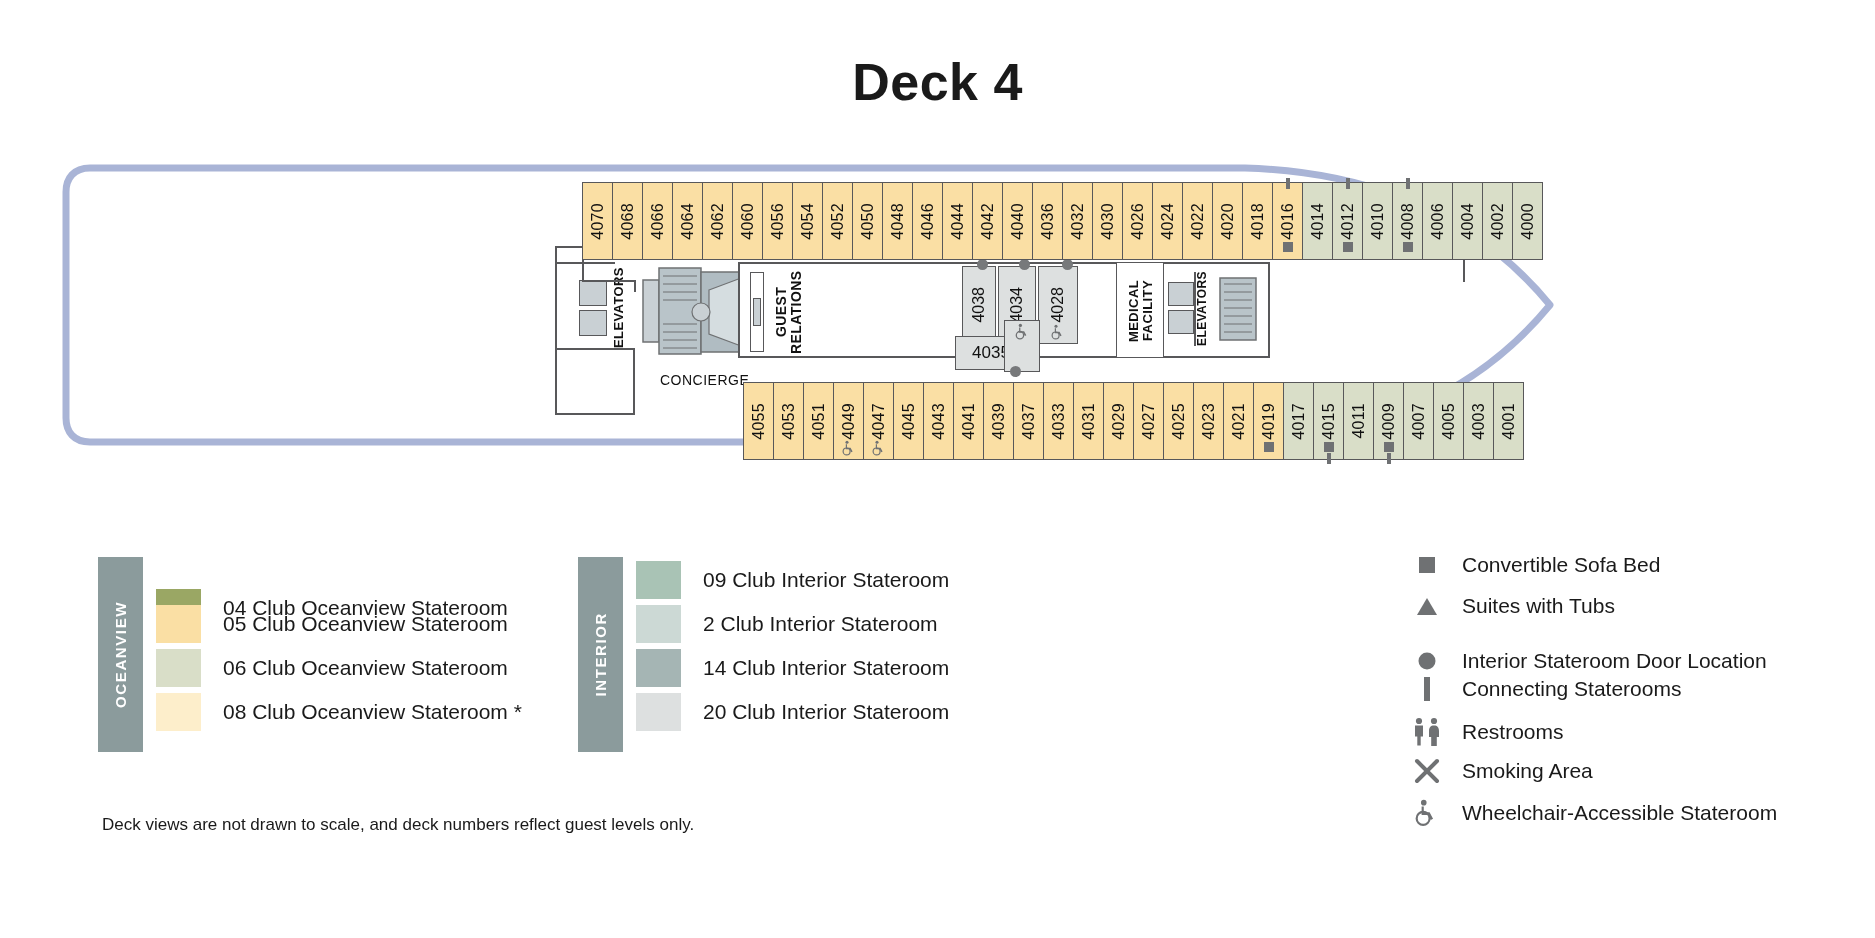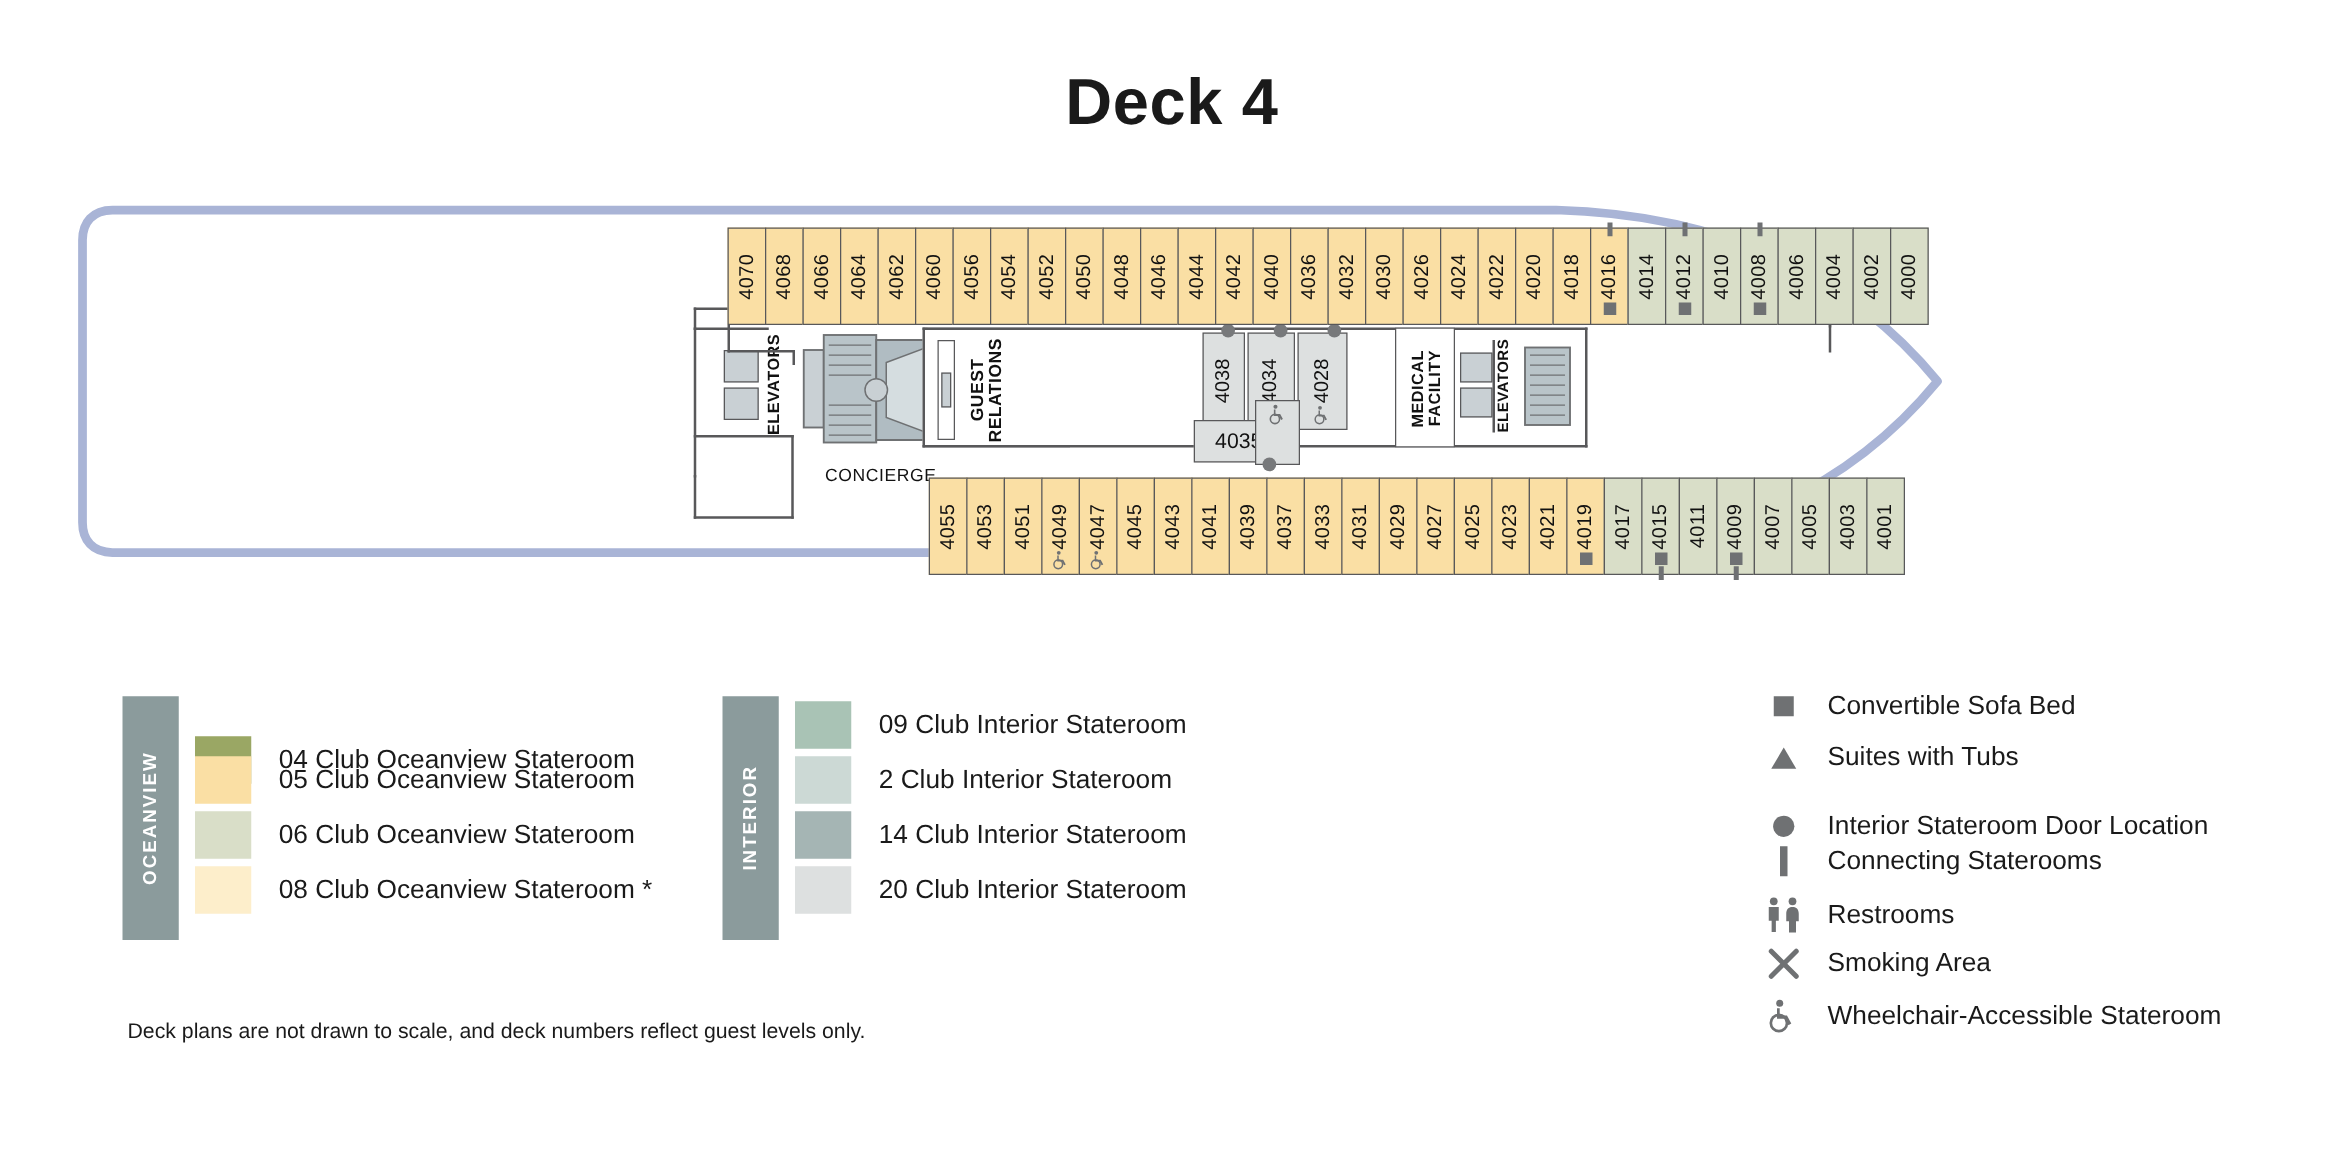--- a/index.html
+++ b/index.html
@@ -560,16 +560,16 @@
               <path d="M9 7 v5.4 h5.4 l3.2 6 -2.1 1.2 -2.6 -4.8 H7 V7z" fill="#6f7173"></path>
               <circle cx="8.4" cy="18" r="6" fill="none" stroke="#6f7173" stroke-width="2"></circle>
             </svg>
           </div>
           <div class="sym-text">Wheelchair-Accessible Stateroom</div>
         </div>
       </div>
   </div>
 
   <div id="footnotes">
-    <div>Deck plans are not drawn to scale, and deck numbers reflect guest levels only.</div>
+    <div>Deck views are not drawn to scale, and deck numbers reflect guest levels only.</div>
   </div>
 
 </div>
 
 </body></html>

